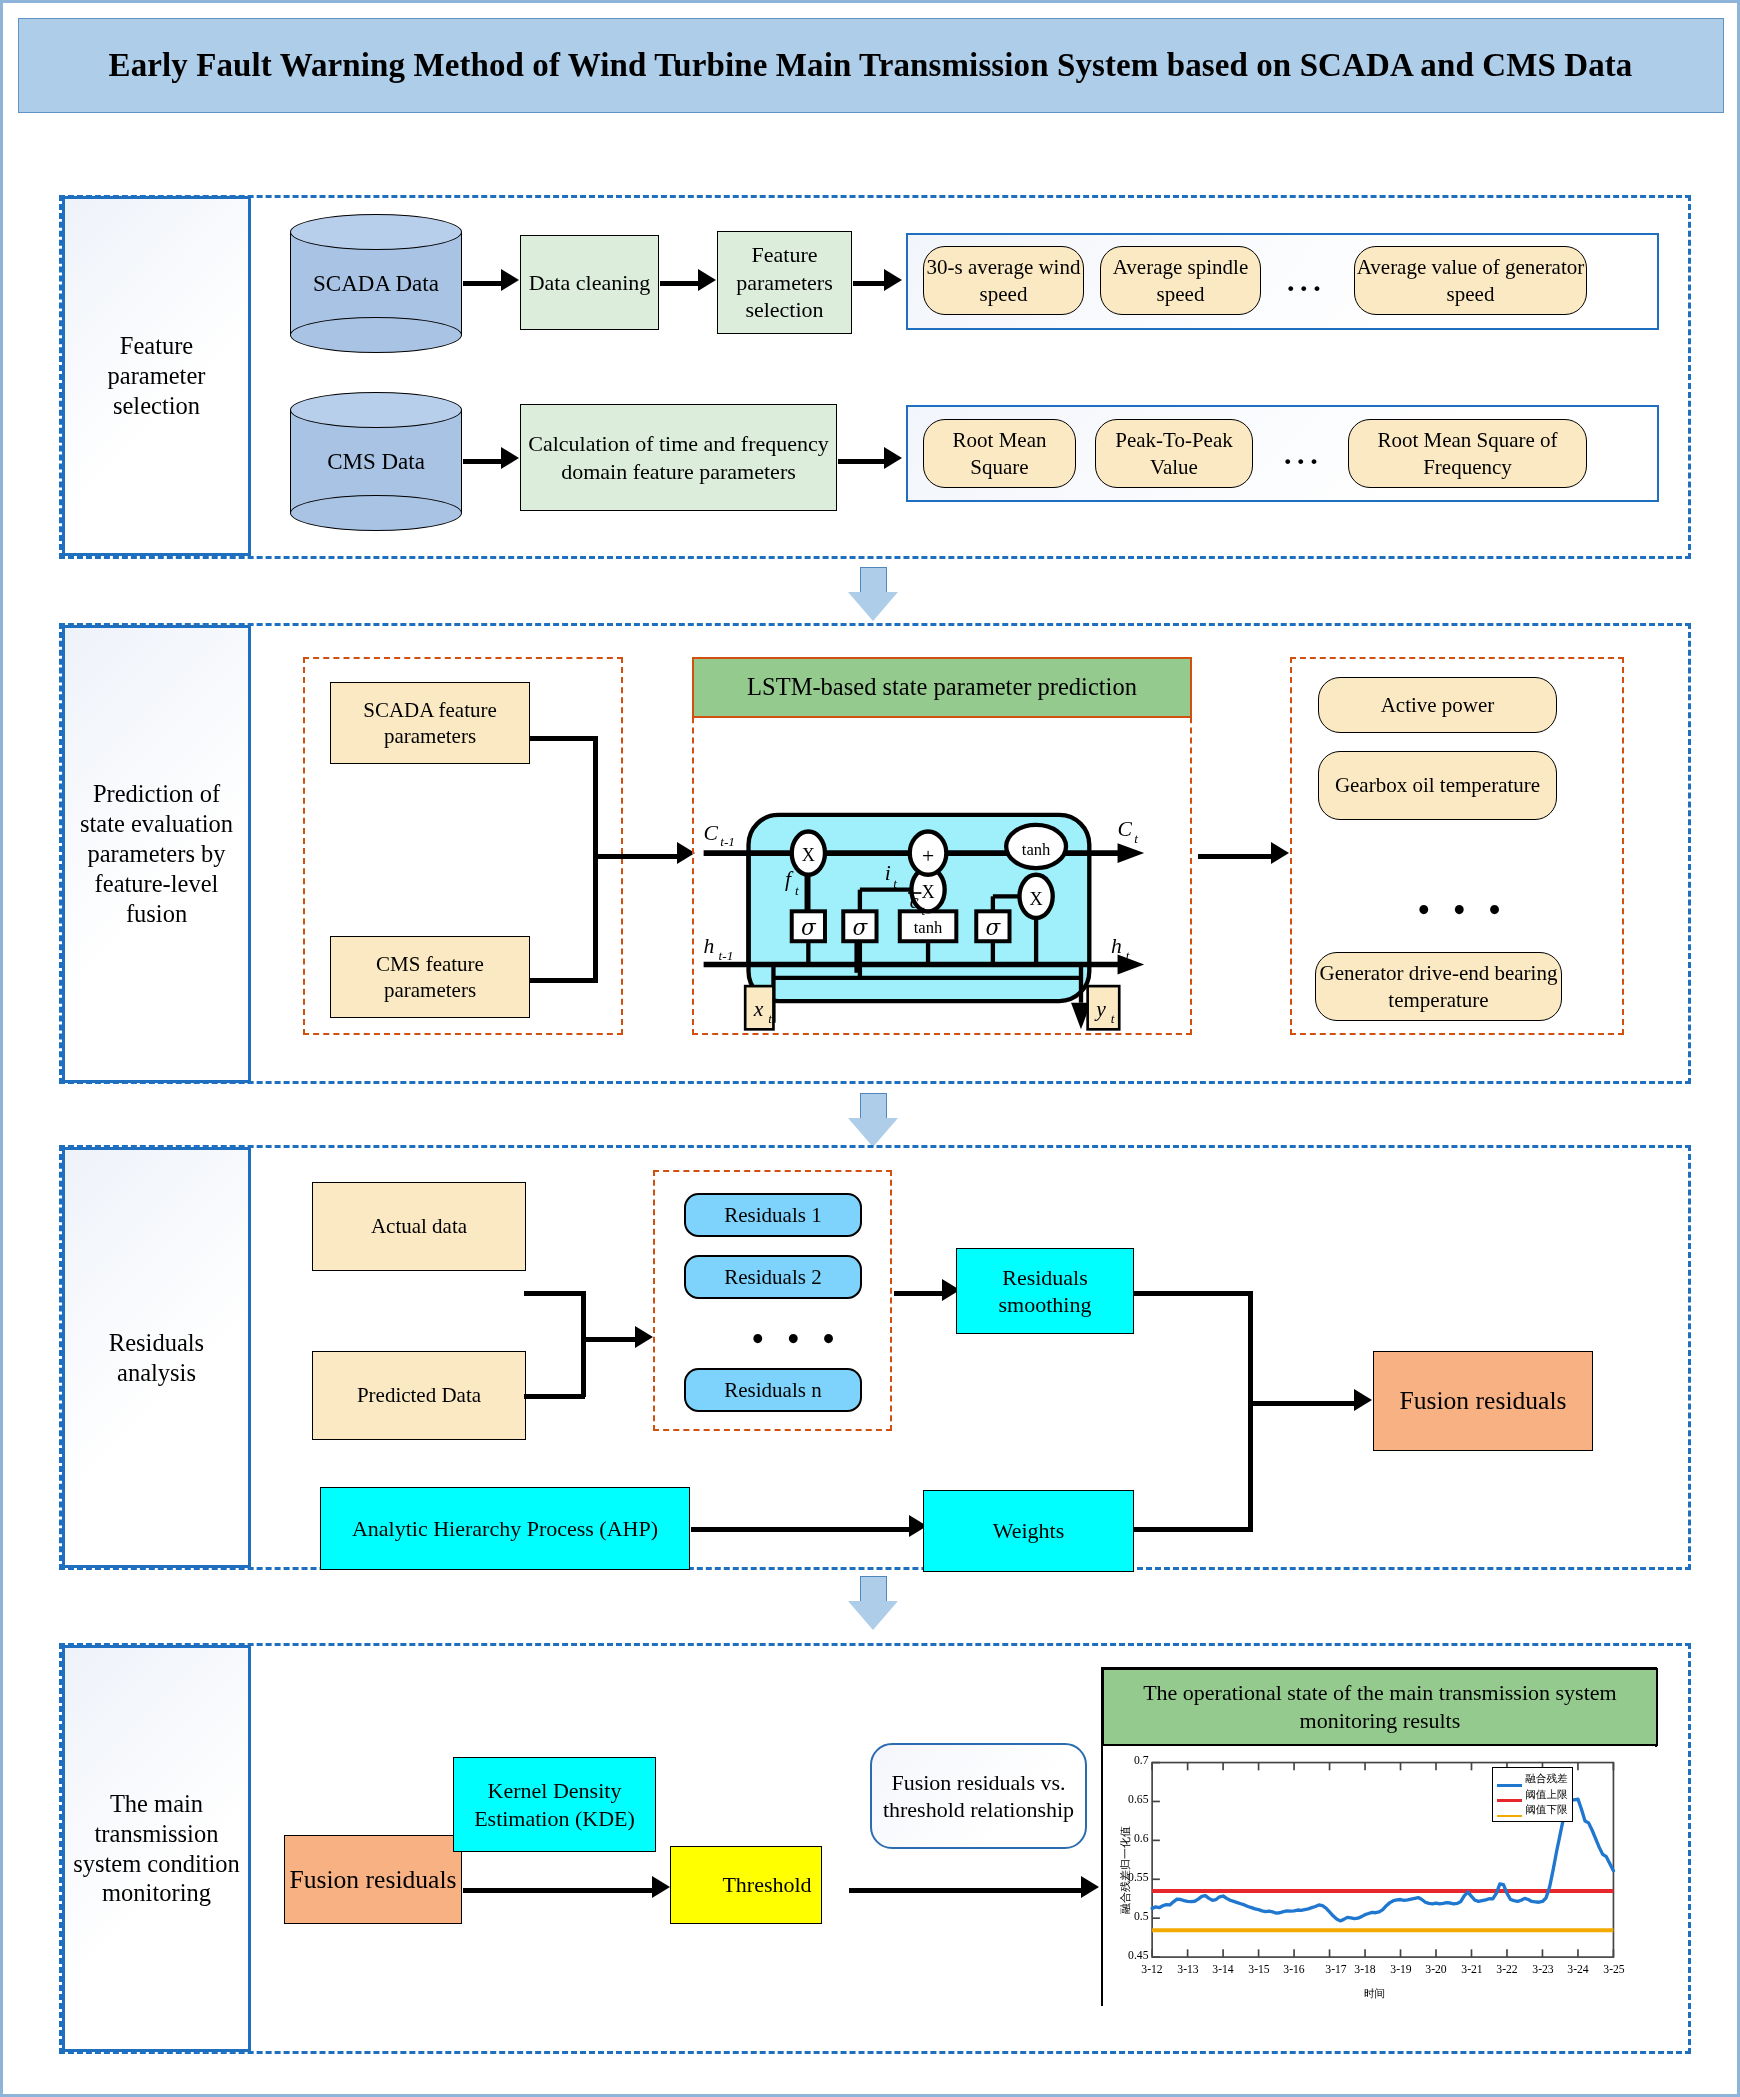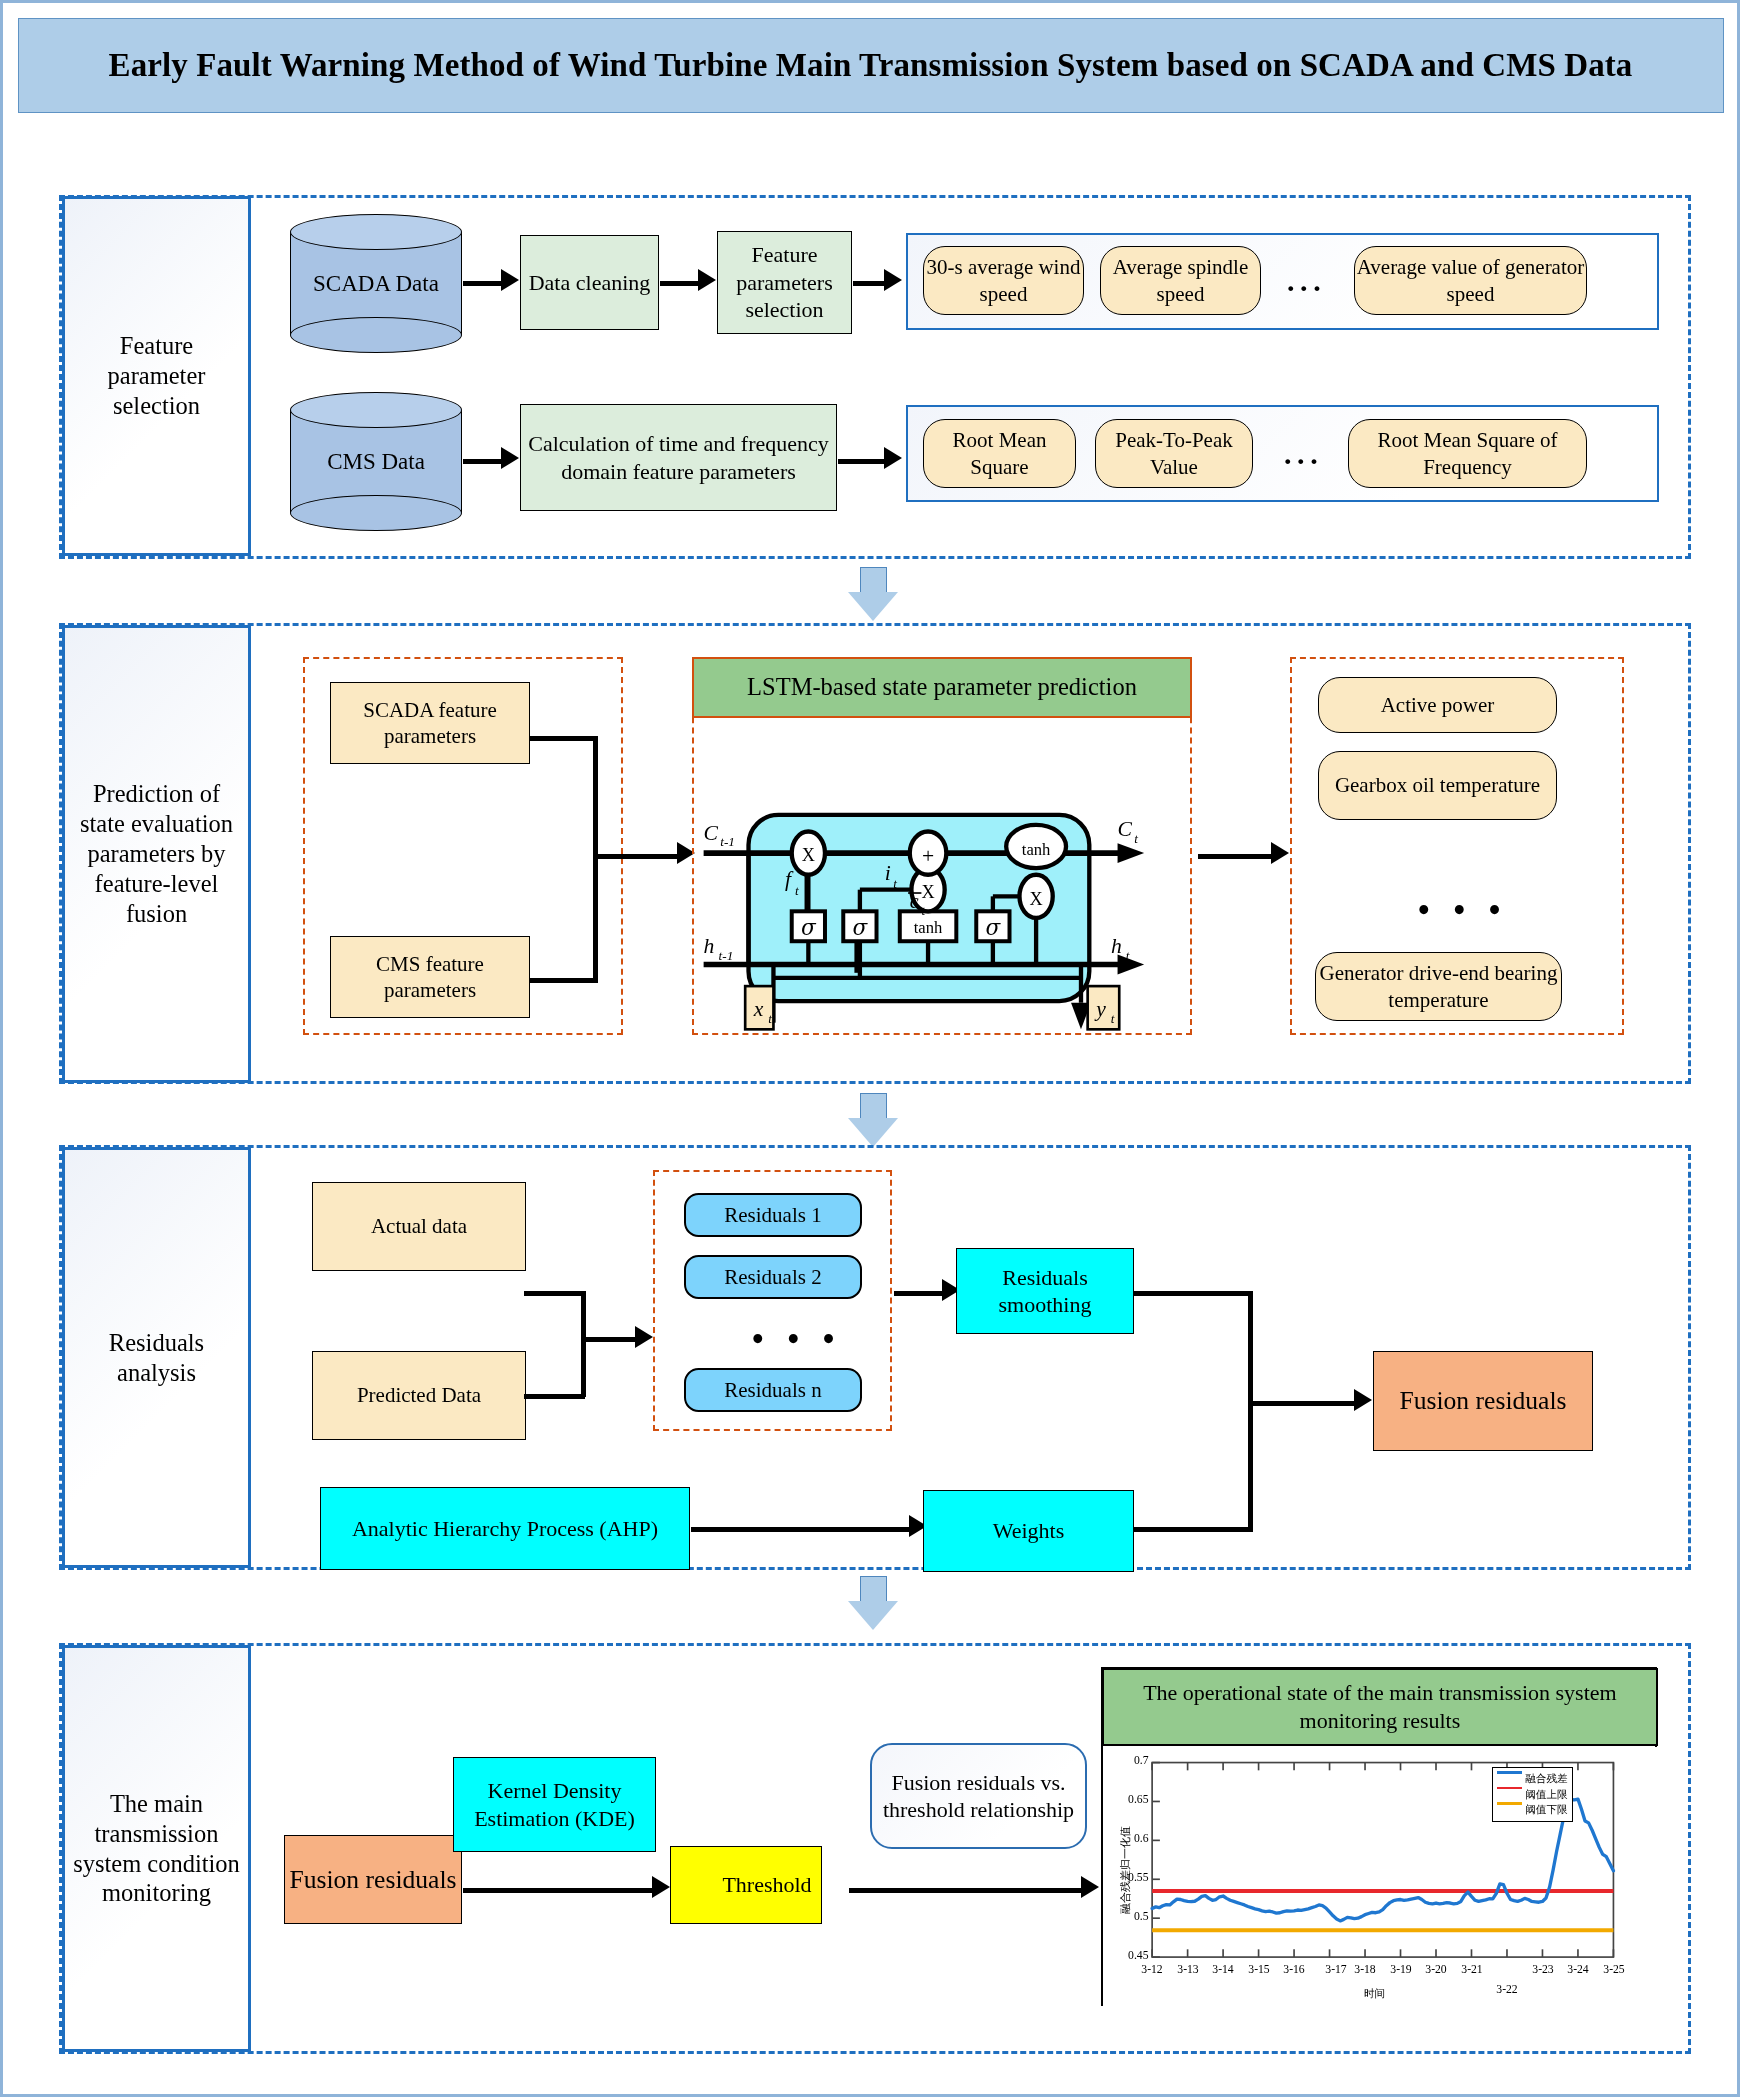--- a/index.html
+++ b/index.html
@@ -118,21 +118,21 @@
   .ellipsis{position:absolute;font-size:30px;font-weight:bold;letter-spacing:5.6px;color:#000;}
   .ellipsis-v{position:absolute;font-size:33px;font-weight:bold;letter-spacing:7.8px;color:#000;}
   
   #lstm{position:absolute;}
   
   .chart-wrap{position:absolute;border:2.8px solid #000;background:#fff;box-sizing:border-box;}
   .legend-box{
     position:absolute;border:1.1px solid #000;background:#fff;
     font-size:10.6px;padding:3.3px 4.4px;line-height:1.45;z-index:6;
   }
-  .legend-row{display:flex;align-items:flex-start;white-space:nowrap;}
+  .legend-row{display:flex;align-items:flex-end;white-space:nowrap;}
   .legend-swatch{display:inline-block;width:24.5px;height:2.8px;margin-right:3.3px;}
   .axis-label{position:absolute;font-size:10.6px;color:#000;}
   .tick-label{position:absolute;font-size:11.7px;color:#000;}
   .ylabel{
     position:absolute;font-size:11px;color:#000;
     transform:rotate(-90deg);transform-origin:left top;white-space:nowrap;
   }
 </style>
 </head>
 <body>
@@ -423,21 +423,21 @@
           <div class="tick-label" style="left: 31px; top: 216px; width: 36px; text-align: center;">3-12</div>
           <div class="tick-label" style="left: 67px; top: 216px; width: 36px; text-align: center;">3-13</div>
           <div class="tick-label" style="left: 102px; top: 216px; width: 36px; text-align: center;">3-14</div>
           <div class="tick-label" style="left: 138px; top: 216px; width: 36px; text-align: center;">3-15</div>
           <div class="tick-label" style="left: 173px; top: 216px; width: 36px; text-align: center;">3-16</div>
           <div class="tick-label" style="left: 215px; top: 216px; width: 36px; text-align: center;">3-17</div>
           <div class="tick-label" style="left: 244px; top: 216px; width: 36px; text-align: center;">3-18</div>
           <div class="tick-label" style="left: 280px; top: 216px; width: 36px; text-align: center;">3-19</div>
           <div class="tick-label" style="left: 315px; top: 216px; width: 36px; text-align: center;">3-20</div>
           <div class="tick-label" style="left: 351px; top: 216px; width: 36px; text-align: center;">3-21</div>
-          <div class="tick-label" style="left: 386px; top: 216px; width: 36px; text-align: center; margin-top: 20px;">3-22</div>
+          <div class="tick-label" style="left: 386px; top: 216px; width: 36px; text-align: center;">3-22</div>
           <div class="tick-label" style="left: 422px; top: 216px; width: 36px; text-align: center;">3-23</div>
           <div class="tick-label" style="left: 457px; top: 216px; width: 36px; text-align: center;">3-24</div>
           <div class="tick-label" style="left: 493px; top: 216px; width: 36px; text-align: center;">3-25</div>
         </div>
       <div class="ylabel" id="ylabel-el" style="left:14.5px;top:167px;">融合残差归一化值</div>
       <div class="axis-label" id="xlabel-el" style="left:261px;top:240px;">时间</div>
       <div class="legend-box" id="legend-el" style="left:389px;top:20px;">
           <div class="legend-row">
             <span class="legend-swatch" style="background: rgb(31, 119, 208);"></span>
             <span>融合残差</span>

